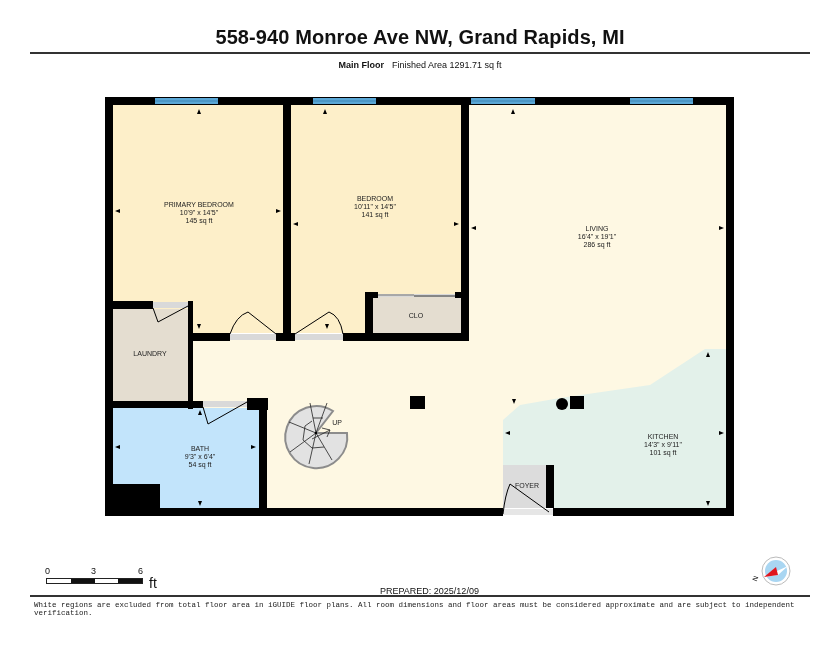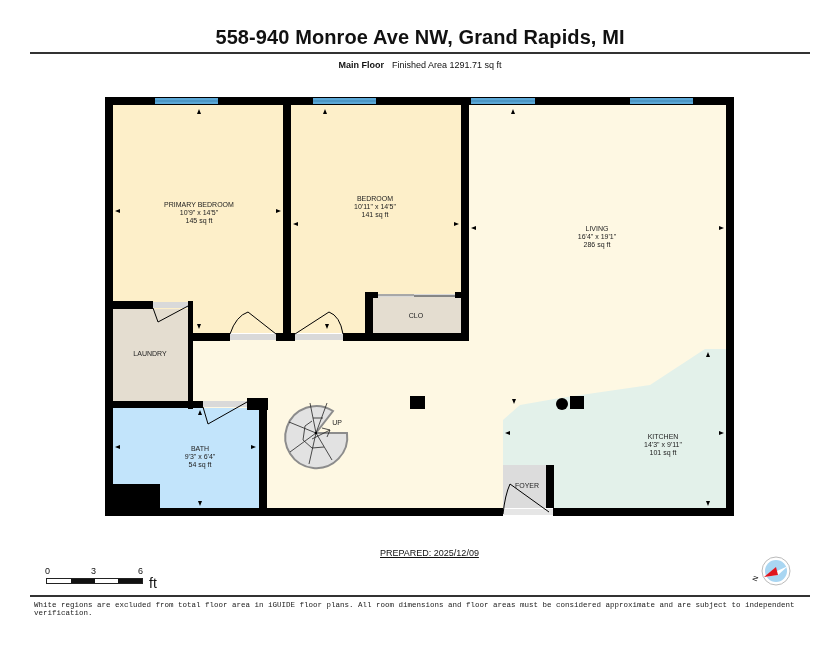--- a/index.html
+++ b/index.html
@@ -9,21 +9,21 @@
   .subtitle { position: absolute; left: 0; top: 60px; width: 840px; text-align: center; font-size: 9px; }
   .subtitle b { font-weight: bold; margin-right: 8px; margin-top: 16px; }
   .plan { position: absolute; left: 0; top: 0; width: 840px; height: 649px; }
   .room-label { position: absolute; text-align: center; font-size: 7px; line-height: 8px; color: #222; white-space: nowrap; transform: translateX(-50%); }
   .scale { position: absolute; left: 45px; top: 566px; }
   .scale .ticks { position: relative; height: 10px; font-size: 9px; }
   .scale .ticks span { position: absolute; top: 0; }
   .scale-bar { position: absolute; top: 12px; left: 1px; width: 95px; height: 4px; border: 1px solid #222; display: flex; }
   .scale-bar div { flex: 1; }
   .scale-unit { position: absolute; left: 104px; top: 9px; font-size: 14px; text-align: center; }
-  .prepared { position: absolute; left: 380px; top: 548px; font-size: 9px; text-decoration: underline; }
+  .prepared { position: absolute; left: 380px; top: 586px; font-size: 9px; text-decoration: underline; }
   .hr-bottom { position: absolute; left: 30px; top: 595px; width: 780px; height: 2px; background: #333; }
   .disclaimer { position: absolute; left: 34px; top: 601px; font-size: 7.5px; color: #222; font-family: Liberation Mono, monospace; }
   .compass { position: absolute; left: 748px; top: 555px; }
 </style>
 </head>
 <body>
 
 <div class="title">558-940 Monroe Ave NW, Grand Rapids, MI</div>
 <div class="hr-top"></div>
 <div class="subtitle">

